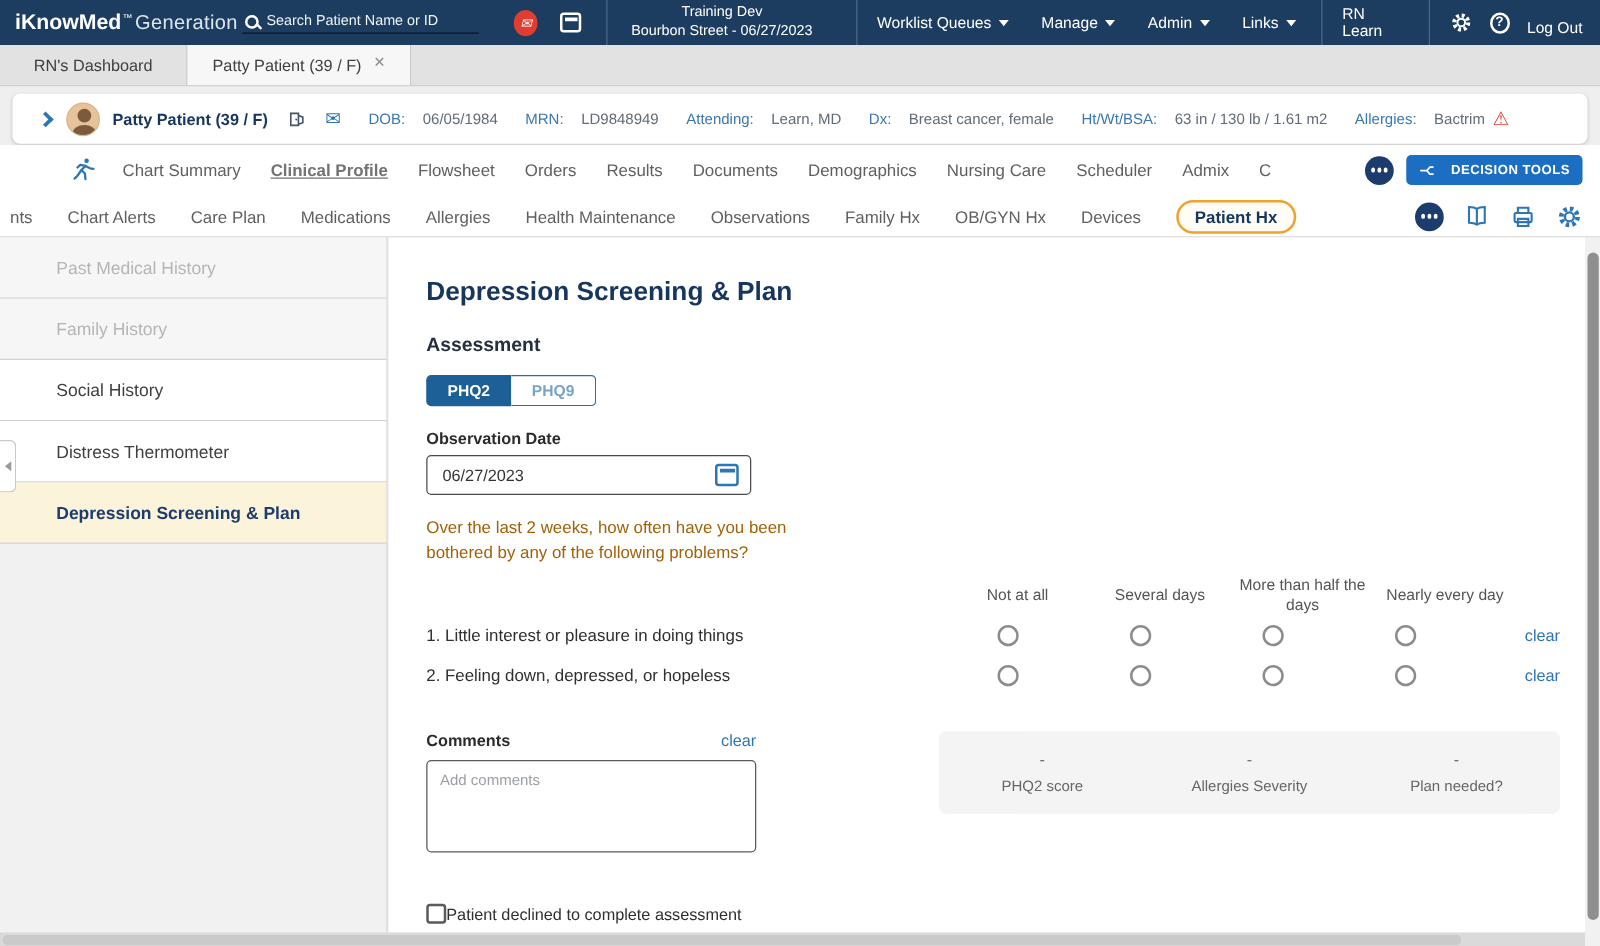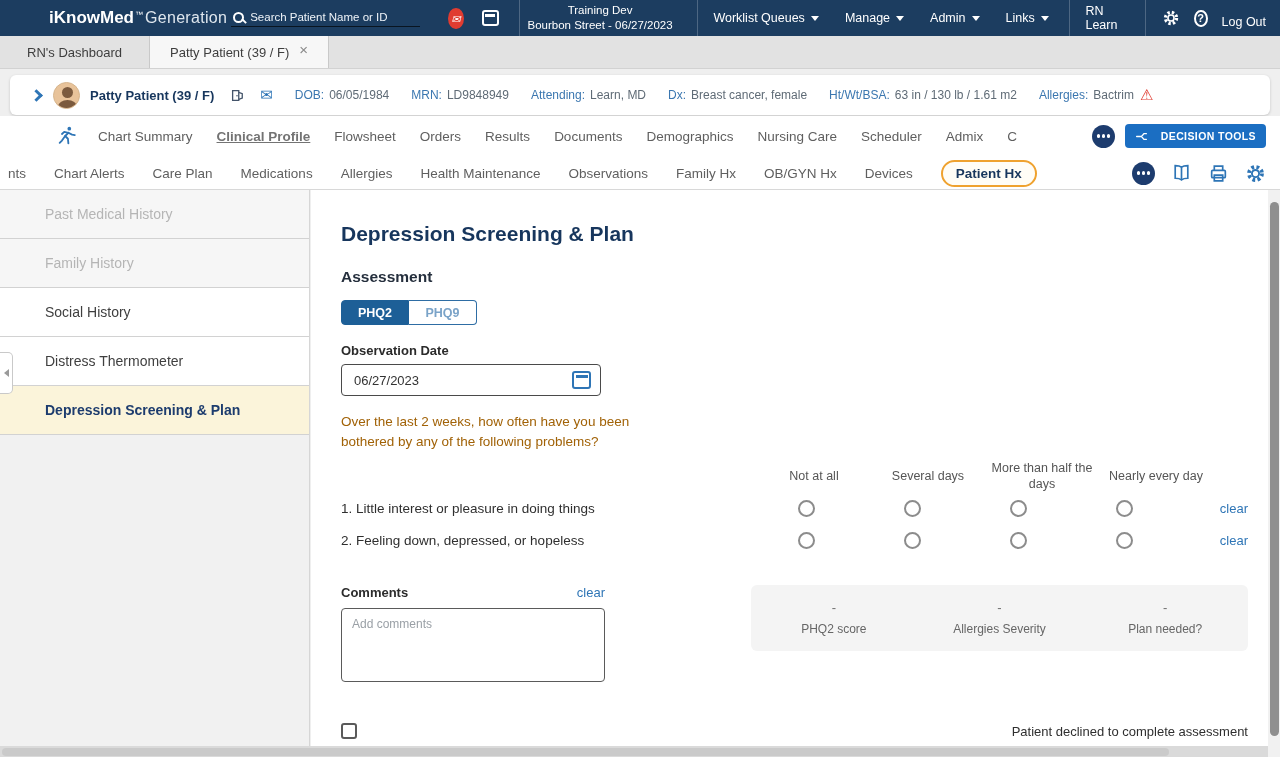--- a/index.html
+++ b/index.html
@@ -1,20 +1,20 @@
 <!DOCTYPE html>
 <html><head>
 <meta charset="utf-8">
 <style>
   * { margin:0; padding:0; box-sizing:border-box; }
   body { font-family:"Liberation Sans", sans-serif; background:#888; }
   .screen { position:relative; width:1280px; height:757px; background:#efefef; overflow:hidden; }
 
   
-  .topbar { position:absolute; top:0; left:0; right:0; height:36px; background:#1c3d60; display:flex; align-items:center; color:#fff;padding-left:37px; }
+  .topbar { position:absolute; top:0; left:0; right:0; height:36px; background:#1c3d60; display:flex; align-items:center; color:#fff; }
   .brand { display:flex; align-items:baseline; margin-left:12px; white-space:nowrap; }
   .brand-main { font-size:17px; font-weight:700; }
   .brand-tm { font-size:8px; margin:0 2px 0 1px; position:relative; top:-6px; }
   .brand-sub { font-size:16px; font-weight:400; color:#dfe7ee; letter-spacing:.3px; }
   .searchwrap { display:flex; align-items:center; margin-left:4px; border-bottom:1.5px solid rgba(0,0,0,.65); padding:2px 2px 3px 2px; }
   .mag { width:11px; height:11px; border:2px solid #fff; border-radius:50%; position:relative; margin-right:6px; }
   .mag::after { content:""; position:absolute; width:6px; height:2px; background:#fff; transform:rotate(45deg); right:-5px; bottom:-1px; }
   .search-input { width:168px; background:transparent; border:none; outline:none; color:#fff; font-size:11.5px; font-family:inherit; }
   .search-input::placeholder { color:#eef3f8; }
   .red-badge { width:21px; height:21px; border-radius:50%; background:#e03c31; display:flex; align-items:center; justify-content:center; margin-left:28px; cursor:pointer; }
@@ -42,21 +42,21 @@
   
   .banner { position:absolute; left:10px; right:10px; top:75px; height:40px; background:#fff; border-radius:6px; box-shadow:0 1px 3px rgba(0,0,0,.18); display:flex; align-items:center; padding:0 14px; font-size:12px; color:#5f6b76; white-space:nowrap; }
   .chev { width:9px; height:9px; border-right:3px solid #2e75b6; border-bottom:3px solid #2e75b6; transform:rotate(-45deg); margin:0 12px 0 8px; cursor:pointer; }
   .avatar { width:27px; height:27px; border-radius:50%; background:#e8c39a; position:relative; overflow:hidden; border:1px solid #d6b58d; flex:none; cursor:pointer; }
   .avatar::before { content:""; position:absolute; top:4px; left:8px; width:11px; height:11px; border-radius:50%; background:#7b5a3e; }
   .avatar::after { content:""; position:absolute; bottom:-5px; left:4px; width:19px; height:13px; border-radius:50% 50% 0 0; background:#7b5a3e; }
   .pname { font-size:13px; font-weight:700; color:#17365d; margin-left:10px; }
   .door-icon { margin-left:16px; display:flex; cursor:pointer; }
   .mail-icon { margin-left:16px; cursor:pointer; }
   .mail-icon::after { content:"✉"; font-size:15px; color:#2e75b6; }
-  .bfield { display:flex; gap:5px; margin-left:22px; }
+  .bfield { display:flex; gap:14px; margin-left:22px; }
   .bfield:first-of-type { margin-left:26px; }
   .blabel { color:#3b77b0; }
   .bvalue { color:#5f6b76; }
   .warn { margin-left:6px; }
   .warn::after { content:"⚠"; color:#e03c31; font-size:15px; }
 
   
   .navblock { position:absolute; top:116px; left:0; right:0; height:74px; background:#fff; border-bottom:1px solid #d8d8d8; }
   .mainnav { height:40px; display:flex; align-items:center; gap:24px; padding-left:56px; font-size:13.5px; color:#5f5f5f; white-space:nowrap; }
   .runner { display:flex; margin-right:-4px; cursor:pointer; }
@@ -103,21 +103,21 @@
   .clear-link { color:#2e75b6; font-size:13px; justify-self:end; cursor:pointer; text-decoration:none; }
   .bottom-zone { position:relative; height:130px; margin-top:29px; }
   .comments-head { width:264px; display:flex; justify-content:space-between; align-items:center; margin-top:12px; }
   .c-label { font-size:13px; font-weight:700; color:#2b2b2b; }
   .comments-ta { margin-top:8px; width:264px; height:74px; border:1px solid #5a5a5a; border-radius:4px; padding:8px 10px; font-size:12px; color:#333; resize:none; font-family:inherit; outline:none; display:block; }
   .comments-ta::placeholder { color:#9aa0a6; }
   .summary { position:absolute; left:410px; top:0; width:497px; height:66px; background:#f4f4f4; border-radius:6px; display:flex; }
   .sum-col { flex:1; display:flex; flex-direction:column; align-items:center; justify-content:center; gap:7px; }
   .sum-val { color:#6f6f6f; font-size:13px; }
   .sum-label { color:#666; font-size:12px; }
-  .declined { display:flex; align-items:center; gap:10px; margin-top:8px; font-size:13px; color:#2f2f2f;justify-content:space-between; }
+  .declined { display:flex; align-items:center; gap:0; margin-top:8px; font-size:13px; color:#2f2f2f; }
   .checkbox { width:16px; height:16px; border:2px solid #5a5a5a; border-radius:3px; background:#fff; flex:none; cursor:pointer; }
 
   
   .vscroll { position:absolute; top:190px; right:0; width:12px; bottom:11px; background:#f1f1f1; }
   .vthumb { position:absolute; top:12px; left:1.5px; width:9px; height:calc(100% - 22px); background:#8f8f8f; border-radius:5px; cursor:pointer; }
   .hscroll { position:absolute; left:0; right:12px; bottom:0; height:11px; background:#dadada; }
   .hthumb { position:absolute; left:2px; top:1.5px; height:8px; width:92%; background:#cacaca; border-radius:4px; cursor:pointer; }
   .corner { position:absolute; right:0; bottom:0; width:12px; height:11px; background:#f1f1f1; }
 </style>
 </head>

